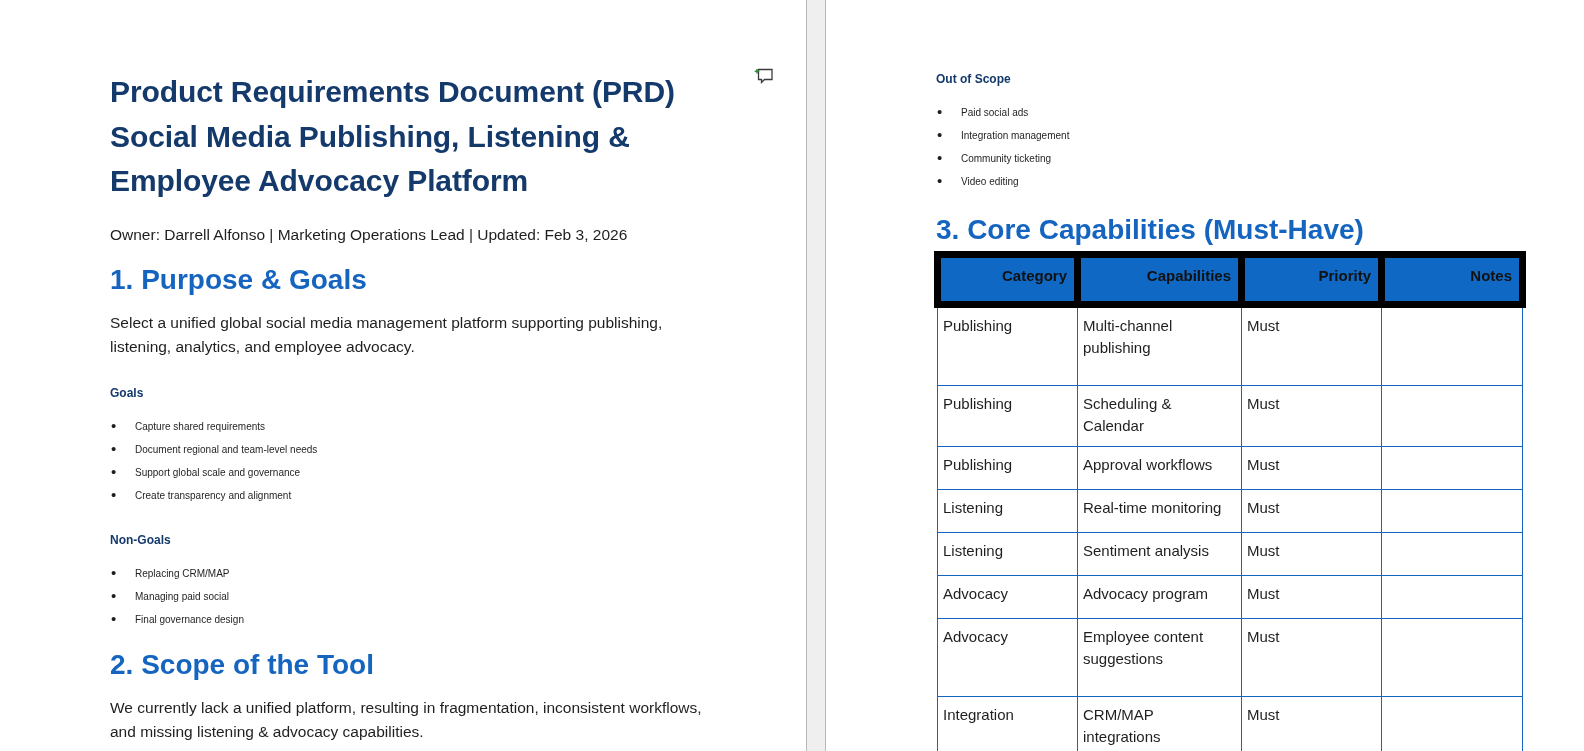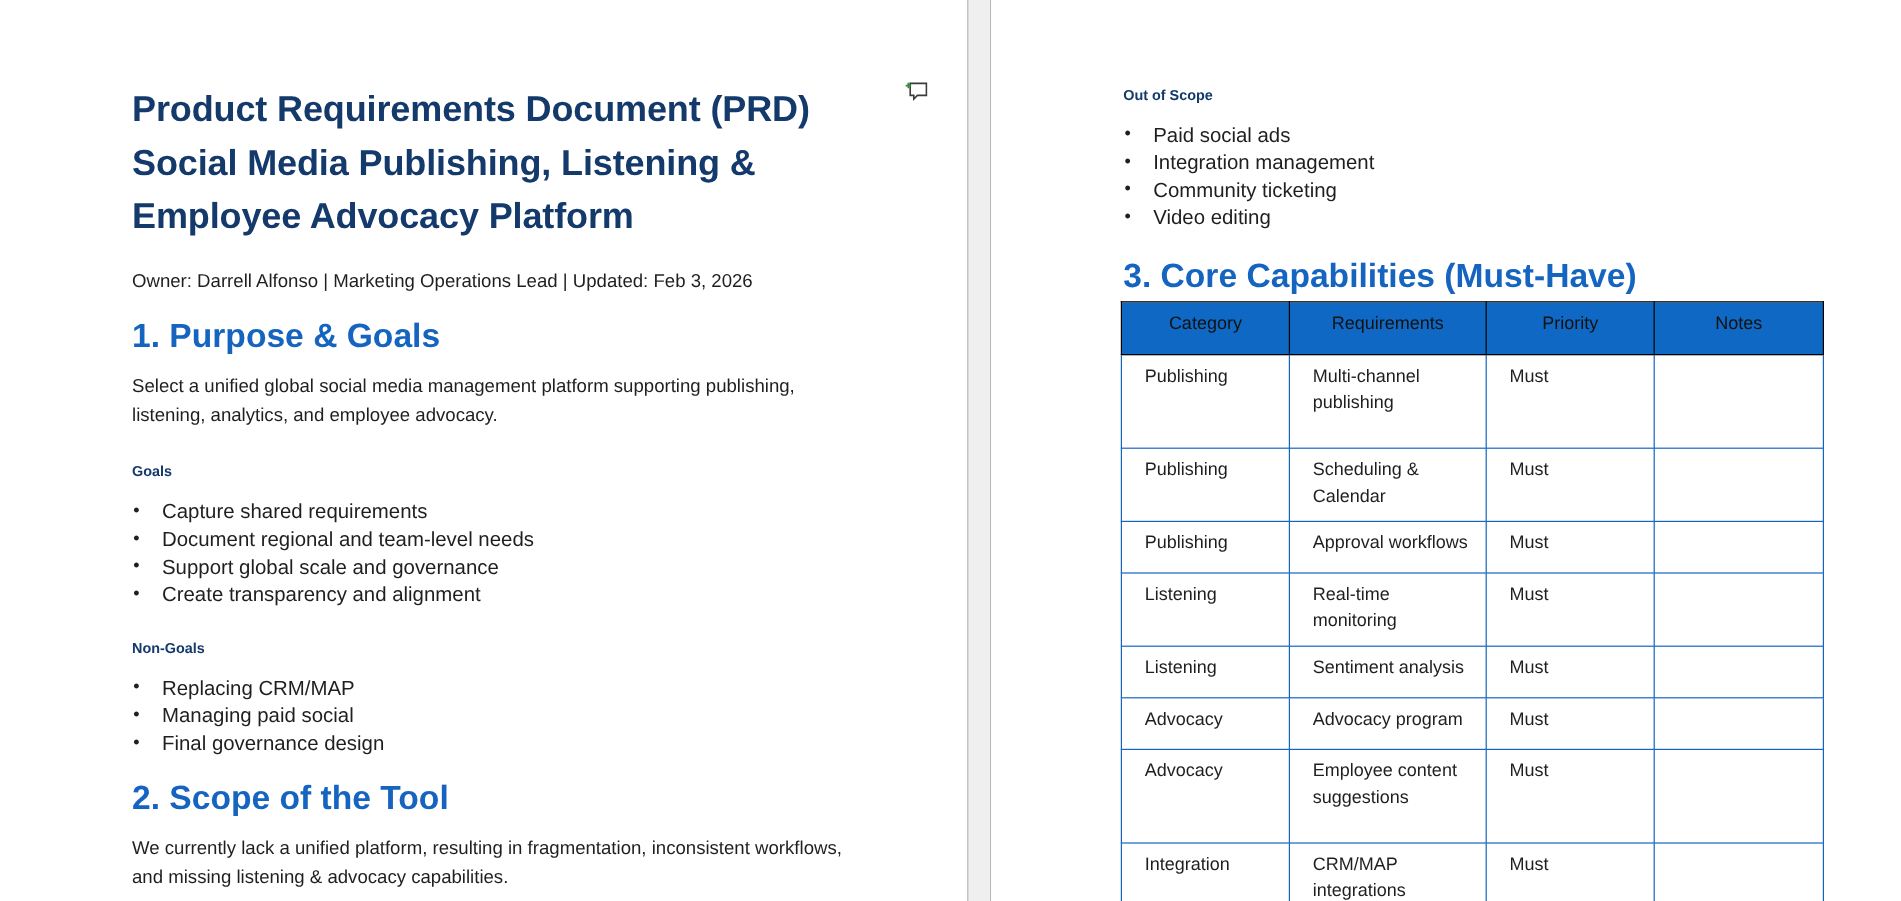--- a/index.html
+++ b/index.html
@@ -86,21 +86,21 @@
     color: #1f1f1f;
     margin: 17px 0 0 0;
   }
 
   ul.bullets {
     list-style: none;
     margin: 12px 0 0 0;
     padding: 0;
   }
   ul.bullets li {
-    font-size: 17px;
+    font-size: 10px;
     line-height: 22px;
     color: #1f1f1f;
     position: relative;
     padding-left: 25px;
     margin: 0 0 1px 0;
   }
   ul.bullets li::before {
     content: "\2022";
     position: absolute;
     left: 1px;
@@ -140,31 +140,31 @@
     font-size: 15px;
   }
   table.req-table col.c1 { width: 140px; }
   table.req-table col.c2 { width: 164px; }
   table.req-table col.c3 { width: 140px; }
   table.req-table col.c4 { width: 141px; }
 
   table.req-table th {
     background: #0F69C4;
     color: #111111;
-    font-weight: normal;
-    text-align: center;
+    font-weight: bold;
+    text-align: right;
     padding: 8px 7px 15px 7px;
     vertical-align: top;
-    border: 1px solid #000000;
+    border: 7px solid #000000;
     font-size: 15px;
     line-height: 20px;
   }
   table.req-table td {
     border: 1px solid #1565C0;
-    padding: 7px 7px 9px 19px;
+    padding: 7px 7px 9px 5px;
     vertical-align: top;
     color: #1f1f1f;
     line-height: 22px;
     height: 26px;
   }
   table.req-table td.tall { padding-bottom: 26px; }
   table.req-table td.notes-cell { padding: 0; }
 </style>
 </head>
 <body>
@@ -234,21 +234,21 @@
   <table class="req-table">
     <colgroup>
       <col class="c1">
         <col class="c2">
         <col class="c3">
         <col class="c4">
     </colgroup>
     <thead>
       <tr>
         <th>Category</th>
-        <th>Requirements</th>
+        <th>Capabilities</th>
         <th>Priority</th>
         <th>Notes</th>
       </tr>
     </thead>
     <tbody>
       <tr>
         <td class="tall">Publishing</td>
         <td class="tall">Multi-channel publishing</td>
         <td class="tall">Must</td>
         <td class="tall notes-cell"></td>

